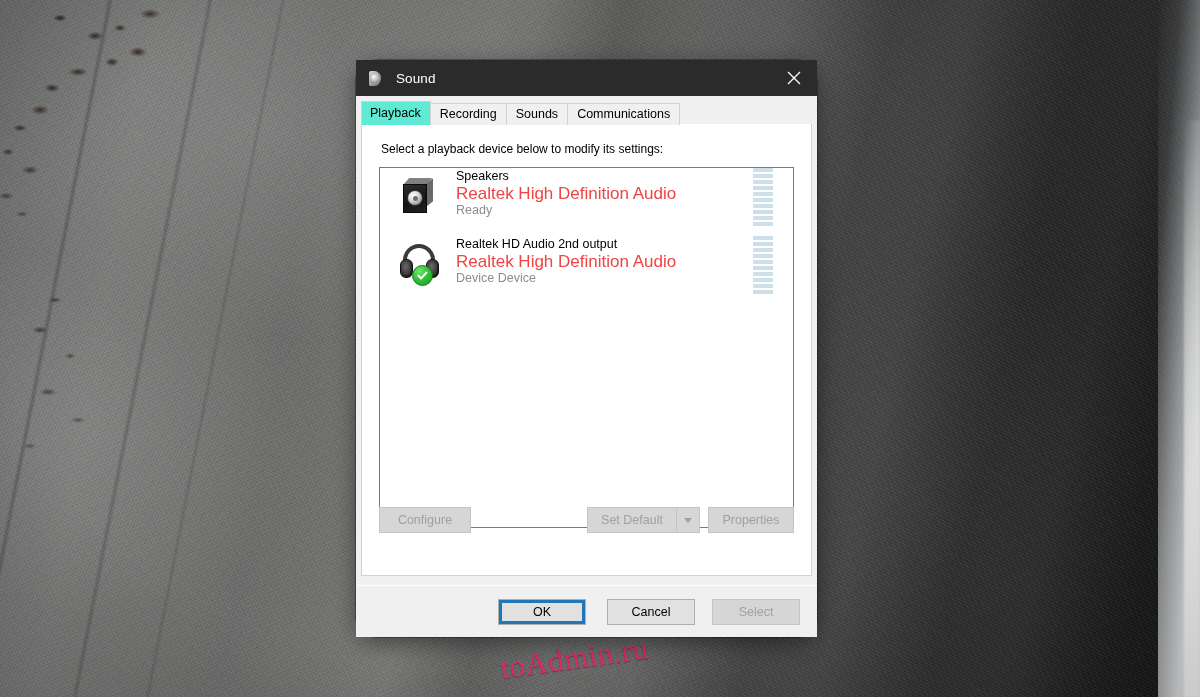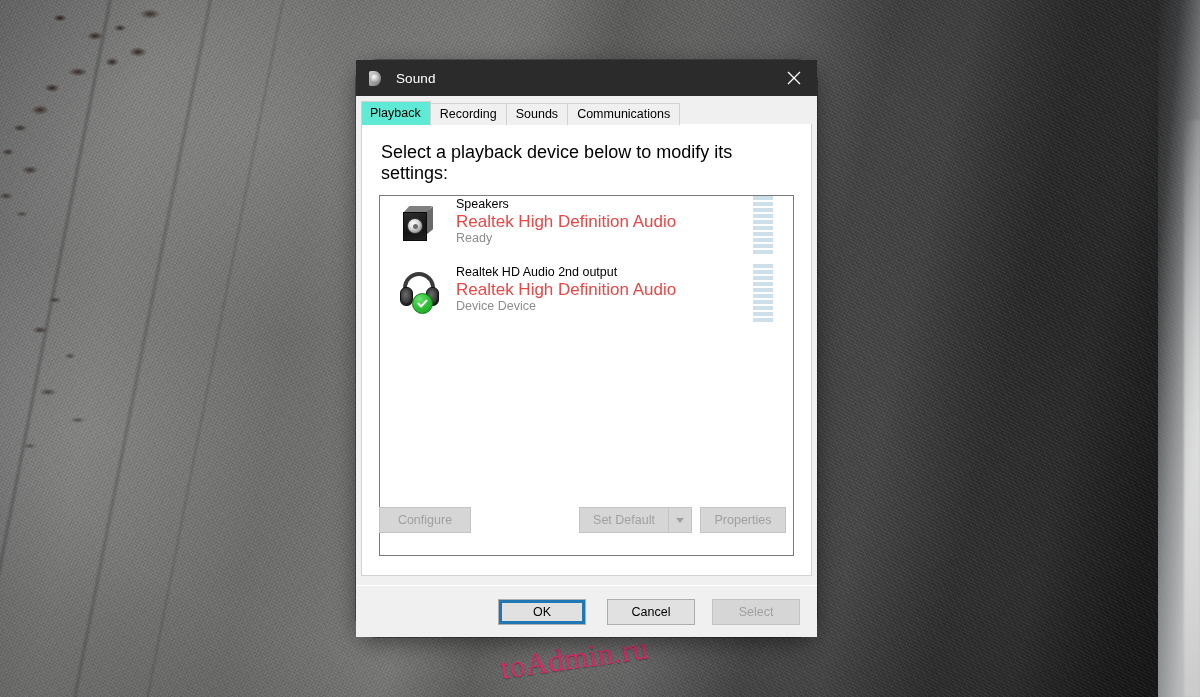--- a/index.html
+++ b/index.html
@@ -238,21 +238,21 @@
     background: #ffffff;
     border: 1px solid #d2d2d2;
     border-top: none;
     height: 452px;
     box-sizing: border-box;
     margin-top: -1px;
     padding: 0;
   }
   #tabpage-inner { padding: 14px 17px 0 17px; }
   #instruction {
-    font-size: 18px;
+    font-size: 12px;
     color: #000;
     margin: 4px 0 11px 2px;
   }
 
   
   #device-list {
     border: 1px solid #7a7a7a;
     background: #ffffff;
     height: 361px;
     box-sizing: border-box;
@@ -384,21 +384,21 @@
     background: radial-gradient(circle at 35% 28%, #6fe36f 0%, #34c23a 45%, #159b22 100%);
     border: 1px solid #0d7a16;
     box-sizing: border-box;
     display: flex; align-items: center; justify-content: center;
   }
   .icon-check svg { display: block; }
 
   
   #midbuttons {
     position: absolute;
-    left: 0; right: 8px;
+    left: 0; right: 0;
     top: 376px;
     height: 40px;
     padding: 0 17px;
     box-sizing: border-box;
     display: flex;
     align-items: center;
   }
   .btn {
     font-family: "Liberation Sans", sans-serif;
     font-size: 12.5px;

